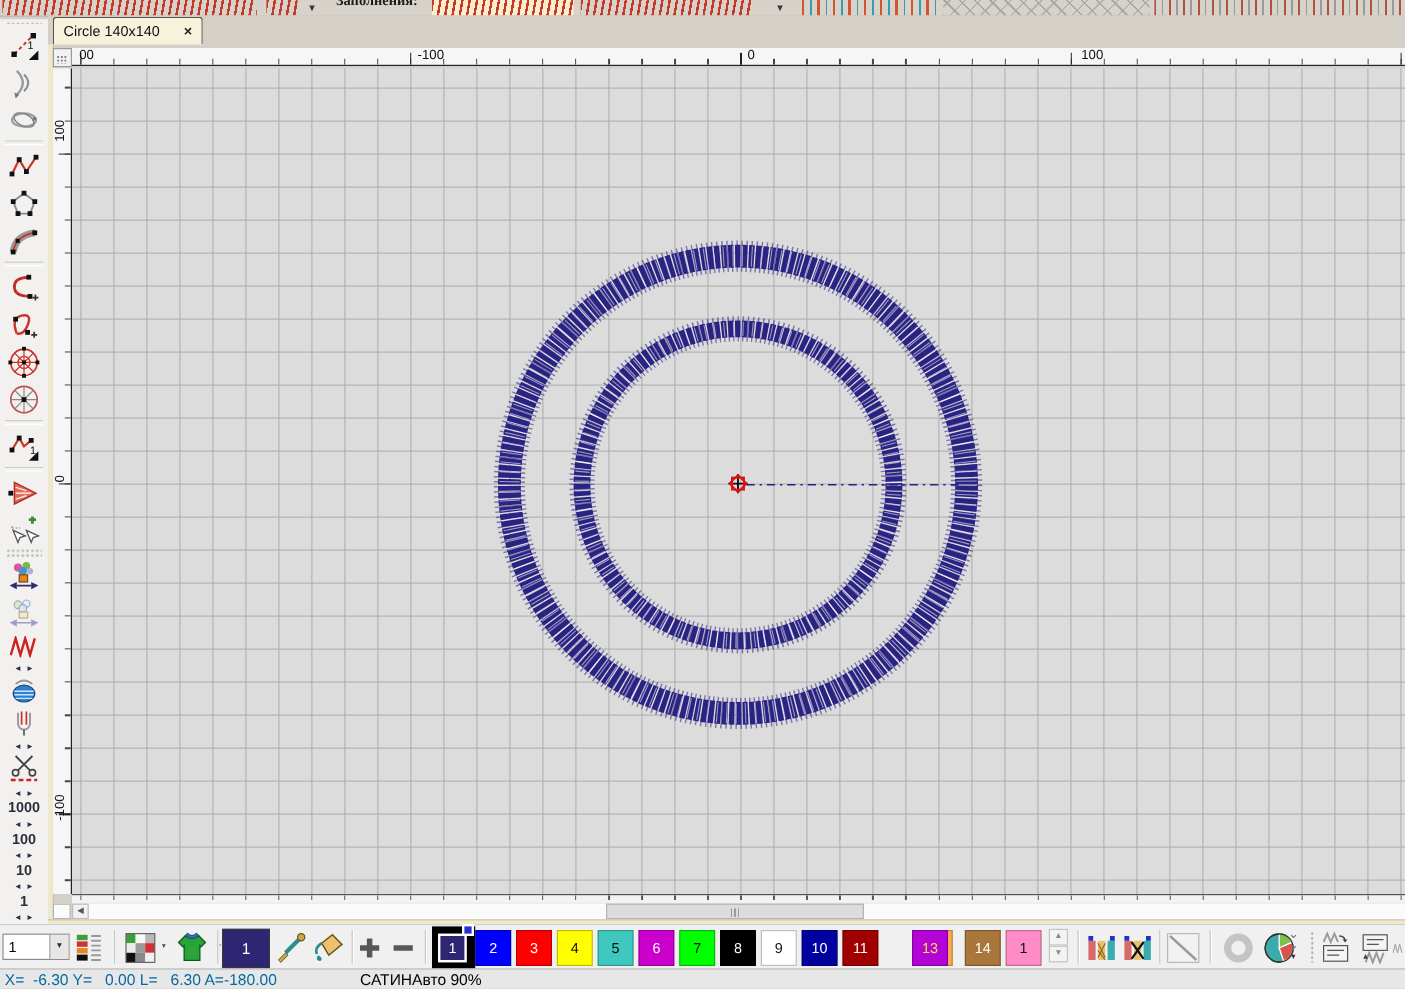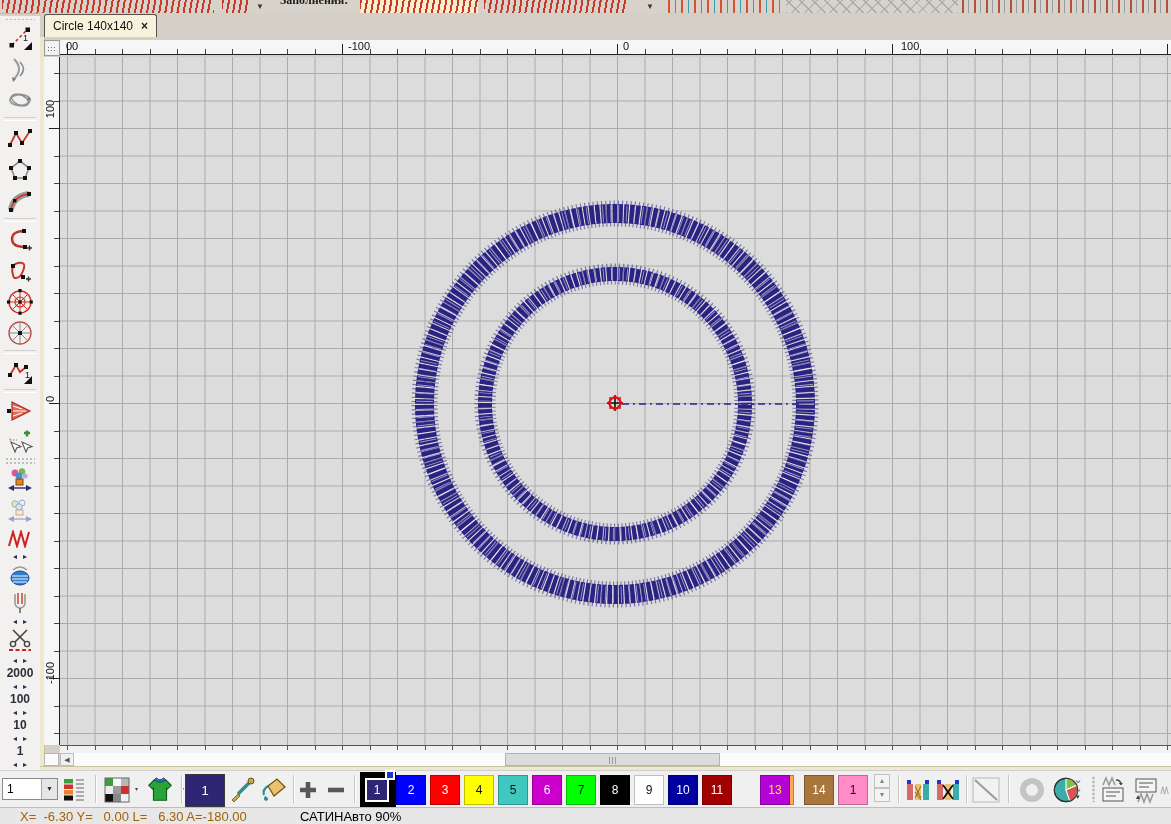--- a/index.html
+++ b/index.html
@@ -15,21 +15,21 @@
   .ts-grayx{background:repeating-linear-gradient(45deg,#a9a9a9 0 1.4px,rgba(0,0,0,0) 1.4px 9px),repeating-linear-gradient(-45deg,#b5b5b5 0 1.4px,rgba(0,0,0,0) 1.4px 9px);}
   .ts-mixed{background:repeating-linear-gradient(90deg,#d2552f 0 2px,rgba(0,0,0,0) 2px 7px,#3e9aa8 7px 8.4px,rgba(0,0,0,0) 8.4px 13px);}
   .ts-mixed2{background:repeating-linear-gradient(90deg,#b05040 0 1.6px,rgba(0,0,0,0) 1.6px 6px,#9a9a9a 6px 7.4px,rgba(0,0,0,0) 7.4px 12px);}
   .ts-arrow{color:#3a3a3a;font-size:8px;line-height:13px;text-align:center;}
   .ts-label{overflow:hidden;}
   .ts-label span{position:absolute;top:-7px;left:0;font-size:12px;font-weight:bold;color:#1d1d1d;white-space:nowrap;}
 
   
   #tab-row{left:40px;top:13px;width:1131px;height:24px;background:#d4d0c8;}
   #doc-tab{position:absolute;left:4px;top:1px;height:22px;background:#f7f2dc;border:1px solid #55544c;border-bottom:none;
-           border-radius:3px 3px 0 0;display:flex;align-items:center;padding:0 8px;gap:8px;justify-content:flex-end;}
+           border-radius:3px 3px 0 0;display:flex;align-items:center;padding:0 8px;gap:20px;justify-content:flex-end;}
   #doc-tab .title{font-size:12px;color:#111;}
   #doc-tab .close{font-size:12px;font-weight:bold;color:#222;line-height:12px;cursor:default;}
 
   
   #left-toolbar{left:0;top:16px;width:40px;height:754px;background:#f2f1ef;display:flex;flex-direction:column;align-items:center;}
   .lt-grip{width:30px;height:12px;margin:2px 0;background:radial-gradient(#b9b9b9 1px,transparent 1.2px);background-size:4px 4px;}
   .lt-cell{width:34px;height:31px;display:flex;align-items:center;justify-content:center;flex:0 0 auto;}
   .lt-sep{width:32px;height:2px;border-top:1px solid #cfcfcf;border-bottom:1px solid #ffffff;margin:2px 0;flex:0 0 auto;}
   .lt-dots{width:30px;height:8px;background:radial-gradient(#bdbdbd 1px,transparent 1.2px);background-size:4px 4px;flex:0 0 auto;}
   .lt-step{font-size:12px;font-weight:bold;color:#2d2d3a;height:15px;line-height:15px;flex:0 0 auto;}
@@ -91,21 +91,21 @@
       display:flex;align-items:center;justify-content:center;font-size:12px;color:#fff;}
   .swatch-selected-wrap .corner{position:absolute;right:1px;top:-2px;width:10px;height:10px;background:#2233cc;border:2px solid #fff;box-sizing:border-box;}
   #palette-spinner{position:absolute;left:874px;top:3px;width:16px;height:30px;}
   #palette-spinner div{width:16px;height:14px;background:#f3f3f3;border:1px solid #c2c2c2;box-sizing:border-box;
       font-size:7px;color:#888;text-align:center;line-height:12px;}
   #chevron-more{position:absolute;left:1070px;top:4px;width:16px;height:18px;color:#66707a;font-size:11px;line-height:9px;text-align:center;}
   #chevron-drop{position:absolute;left:1076px;top:22px;font-size:7px;color:#333;}
 
   
   #status-bar{left:0;top:807px;width:1171px;height:17px;background:#e7e7e7;border-top:1px solid #bdbdbd;box-sizing:border-box;}
-  #status-pos{position:absolute;left:4px;top:1px;font-size:13px;color:#a16207;white-space:pre;margin-left:16px;}
+  #status-pos{position:absolute;left:4px;top:1px;font-size:13px;color:#0369a1;white-space:pre;}
   #status-mode{position:absolute;left:300px;top:1px;font-size:13px;color:#000;white-space:pre;}
 
   svg{display:block;}
 </style>
 </head>
 <body>
 
 <div id="top-strip" class="abs">
     <div class="ts-seg ts-red" style="left: 2px; width: 212px;"></div>
     <div class="ts-seg ts-red" style="left: 222px; width: 26px;"></div>
@@ -320,21 +320,21 @@
   <div class="lt-cell" style="height:28px">
     <svg width="26" height="26" viewBox="0 0 26 26">
       <line x1="6" y1="2" x2="18" y2="14" stroke="#444" stroke-width="1.6"></line>
       <line x1="20" y1="2" x2="8" y2="14" stroke="#444" stroke-width="1.6"></line>
       <circle cx="6" cy="16" r="2.6" fill="none" stroke="#444" stroke-width="1.4"></circle>
       <circle cx="20" cy="16" r="2.6" fill="none" stroke="#444" stroke-width="1.4"></circle>
       <line x1="2" y1="22" x2="24" y2="22" stroke="#cc2222" stroke-width="2" stroke-dasharray="4 2.5"></line>
     </svg>
   </div>
   <div class="lt-arrows">◂▸</div>
-  <div class="lt-step">2000</div>
+  <div class="lt-step">1000</div>
   <div class="lt-arrows">◂▸</div>
   <div class="lt-step">100</div>
   <div class="lt-arrows">◂▸</div>
   <div class="lt-step">10</div>
   <div class="lt-arrows">◂▸</div>
   <div class="lt-step">1</div>
   <div class="lt-arrows">◂▸</div>
 </div>
 
 <div id="frame-left" class="abs"></div>

